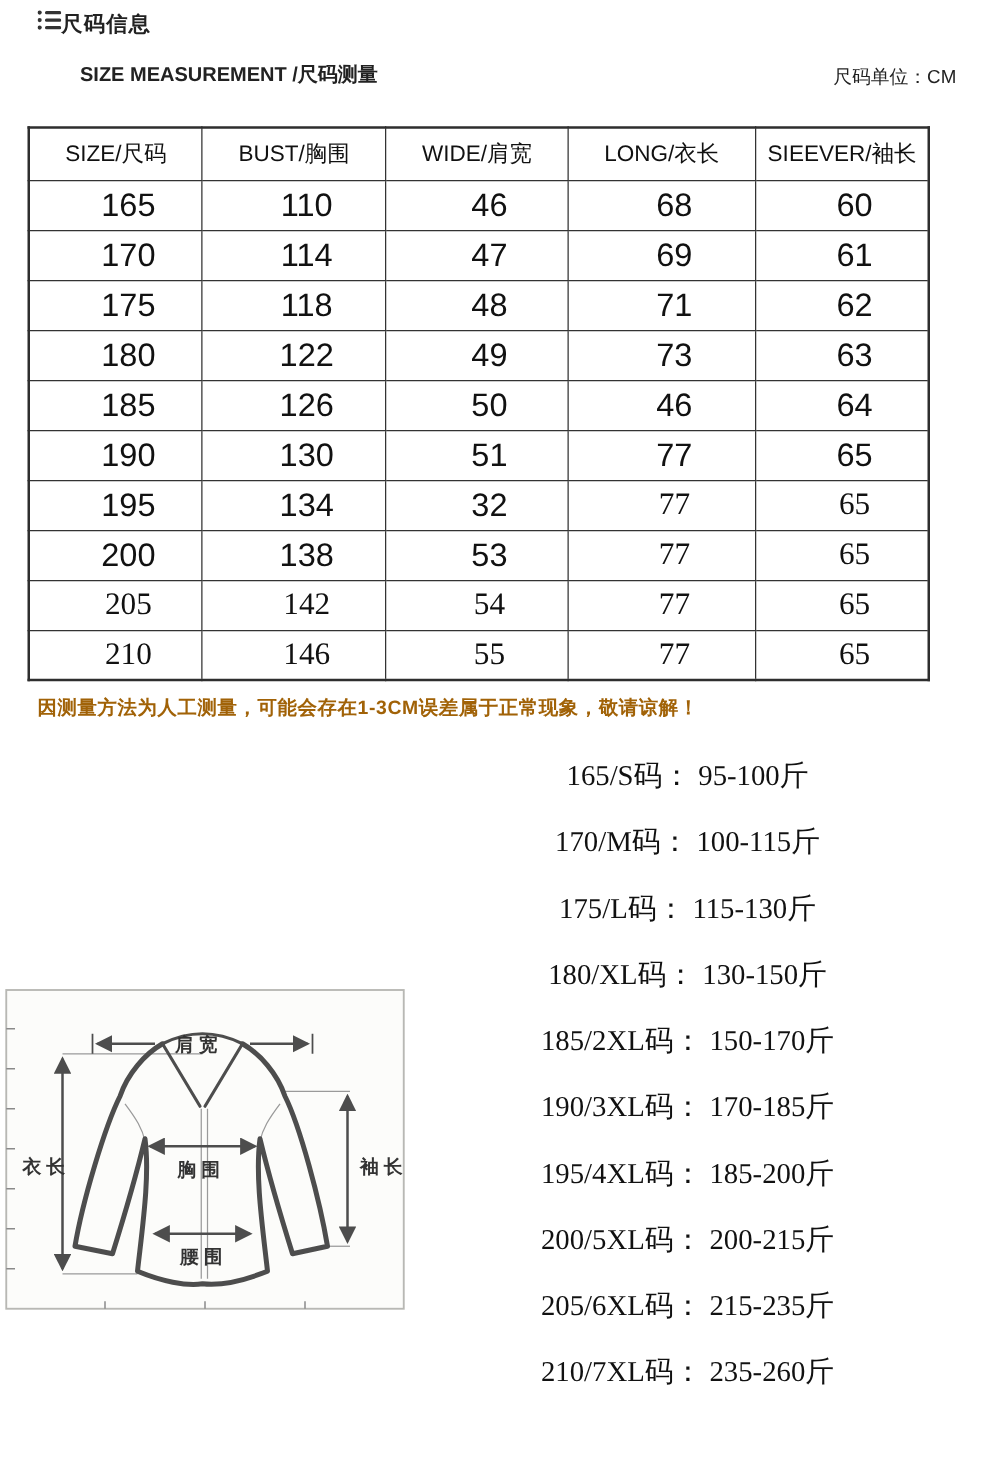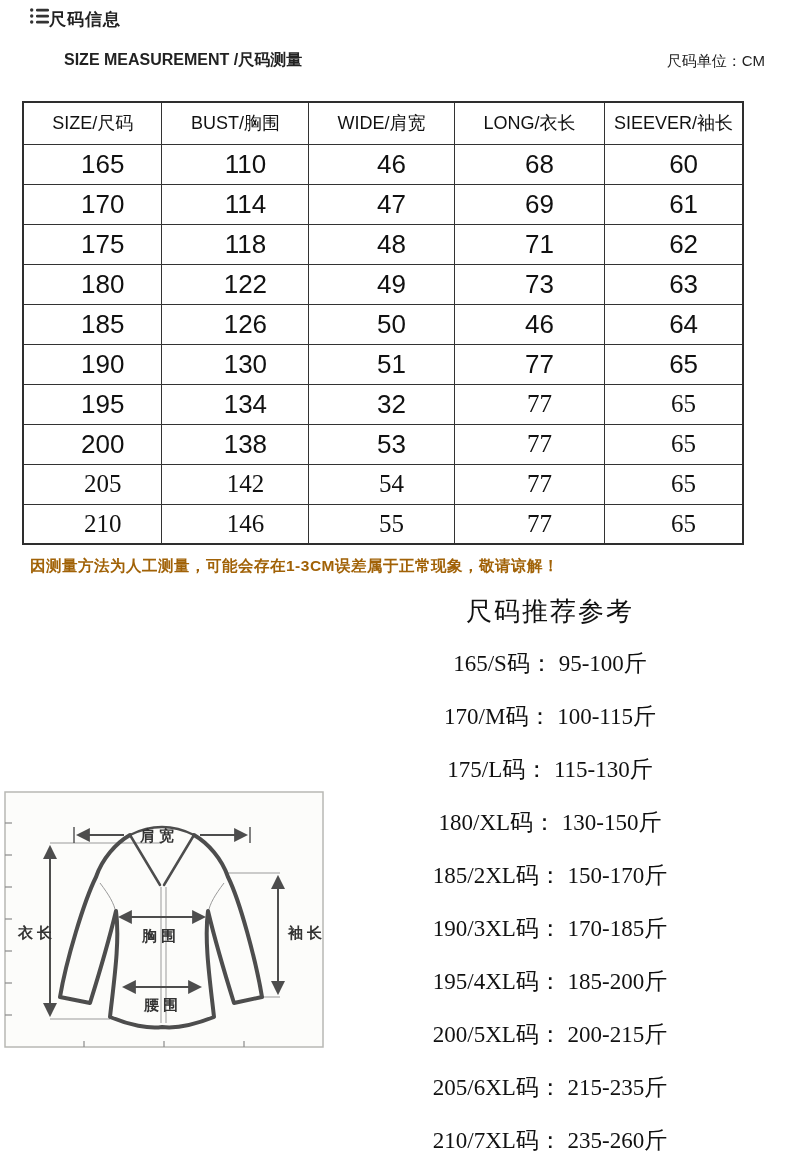--- a/index.html
+++ b/index.html
@@ -151,21 +151,20 @@
           <td>55</td>
           <td>77</td>
           <td>65</td>
         </tr>
       </tbody>
   </table>
 
   <div class="note">因测量方法为人工测量，可能会存在1-3CM误差属于正常现象，敬请谅解！</div>
 
   <div class="rec">
-    <div class="rec-title">尺码推荐参考</div>
     <div>
         <div class="rec-item">165/S码： 95-100斤</div>
         <div class="rec-item">170/M码： 100-115斤</div>
         <div class="rec-item">175/L码： 115-130斤</div>
         <div class="rec-item">180/XL码： 130-150斤</div>
         <div class="rec-item">185/2XL码： 150-170斤</div>
         <div class="rec-item">190/3XL码： 170-185斤</div>
         <div class="rec-item">195/4XL码： 185-200斤</div>
         <div class="rec-item">200/5XL码： 200-215斤</div>
         <div class="rec-item">205/6XL码： 215-235斤</div>

